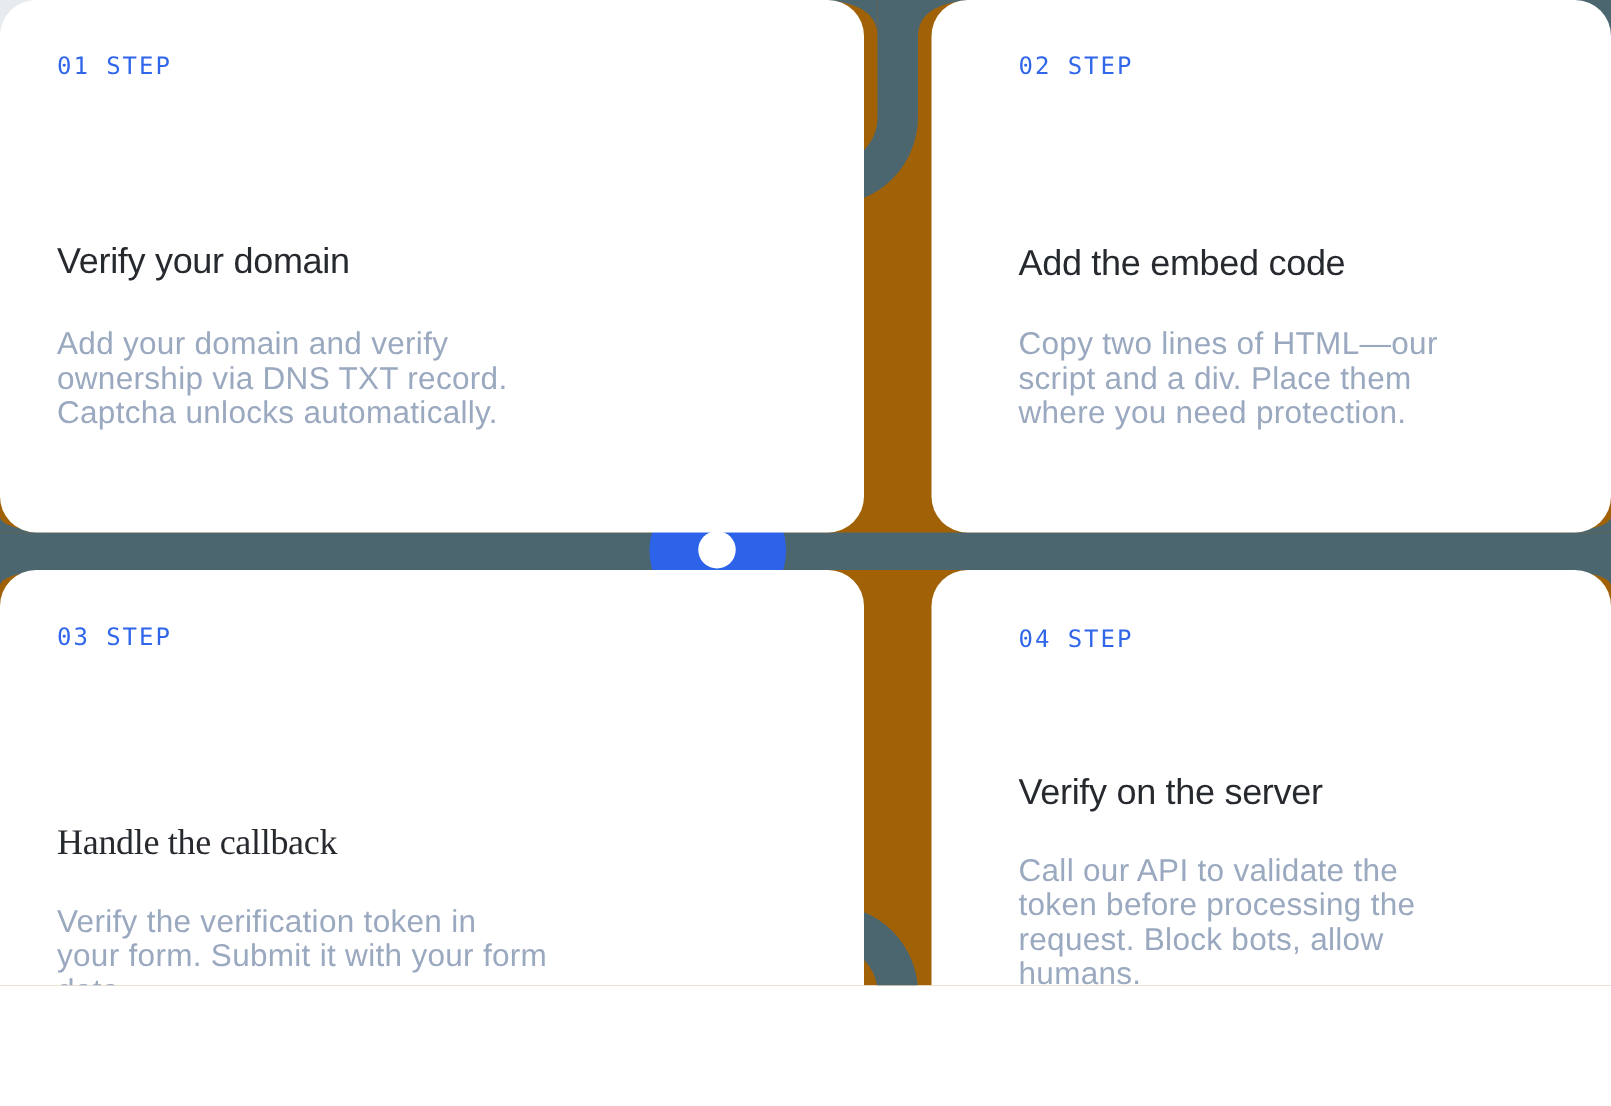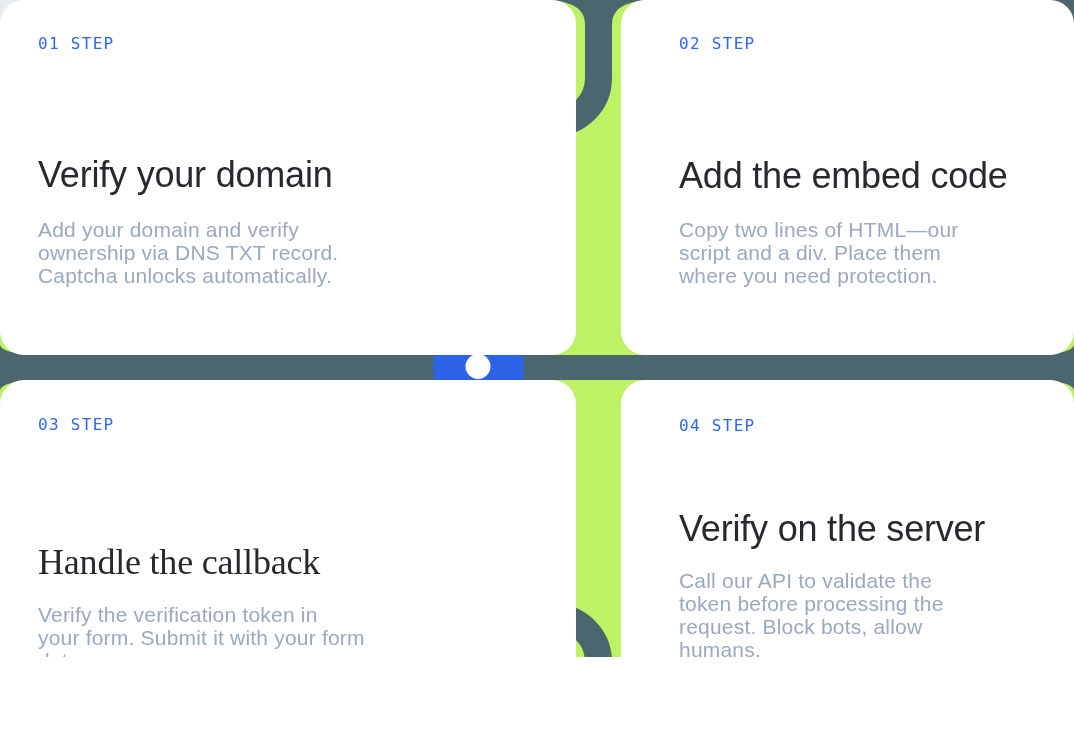--- a/index.html
+++ b/index.html
@@ -8,21 +8,21 @@
     --connector-slate:#4c666f;
     --heading:#26292e;
     --body-text:#9aa9bf;
     --corner-blob:#e7ebef;
     --card-bg:#ffffff;
   }
   html,body{margin:0;padding:0;background:#ffffff;}
   #stage{
     position:relative;
     width:1074px;height:657px;
-    background:#bef264;
+    background:#a16207;
     overflow:hidden;
     font-family:"Liberation Sans", sans-serif;
   }
   #connector-svg{
     position:absolute;left:0;top:0;width:1074px;height:737px;
     z-index:1;pointer-events:none;
   }
   .slate{fill:var(--connector-slate);}
   .tube{stroke:var(--connector-slate);stroke-width:27;fill:none;}
   .blob{fill:var(--corner-blob);}
@@ -41,21 +41,21 @@
   .step-label{
     position:absolute;
     font-family:"DejaVu Sans Mono", monospace;
     font-size:16px;line-height:18px;
     letter-spacing:1.3px;
     color:var(--label-blue);
     white-space:nowrap;
   }
   .step-title{
     position:absolute;
-    font-size:36px;line-height:32px;
+    font-size:24px;line-height:32px;
     font-weight:500;
     color:var(--heading);
     letter-spacing:-0.2px;
     white-space:nowrap;
   }
   .step-body{
     position:absolute;
     font-size:21px;line-height:23px;
     color:var(--body-text);
     letter-spacing:0.2px;

